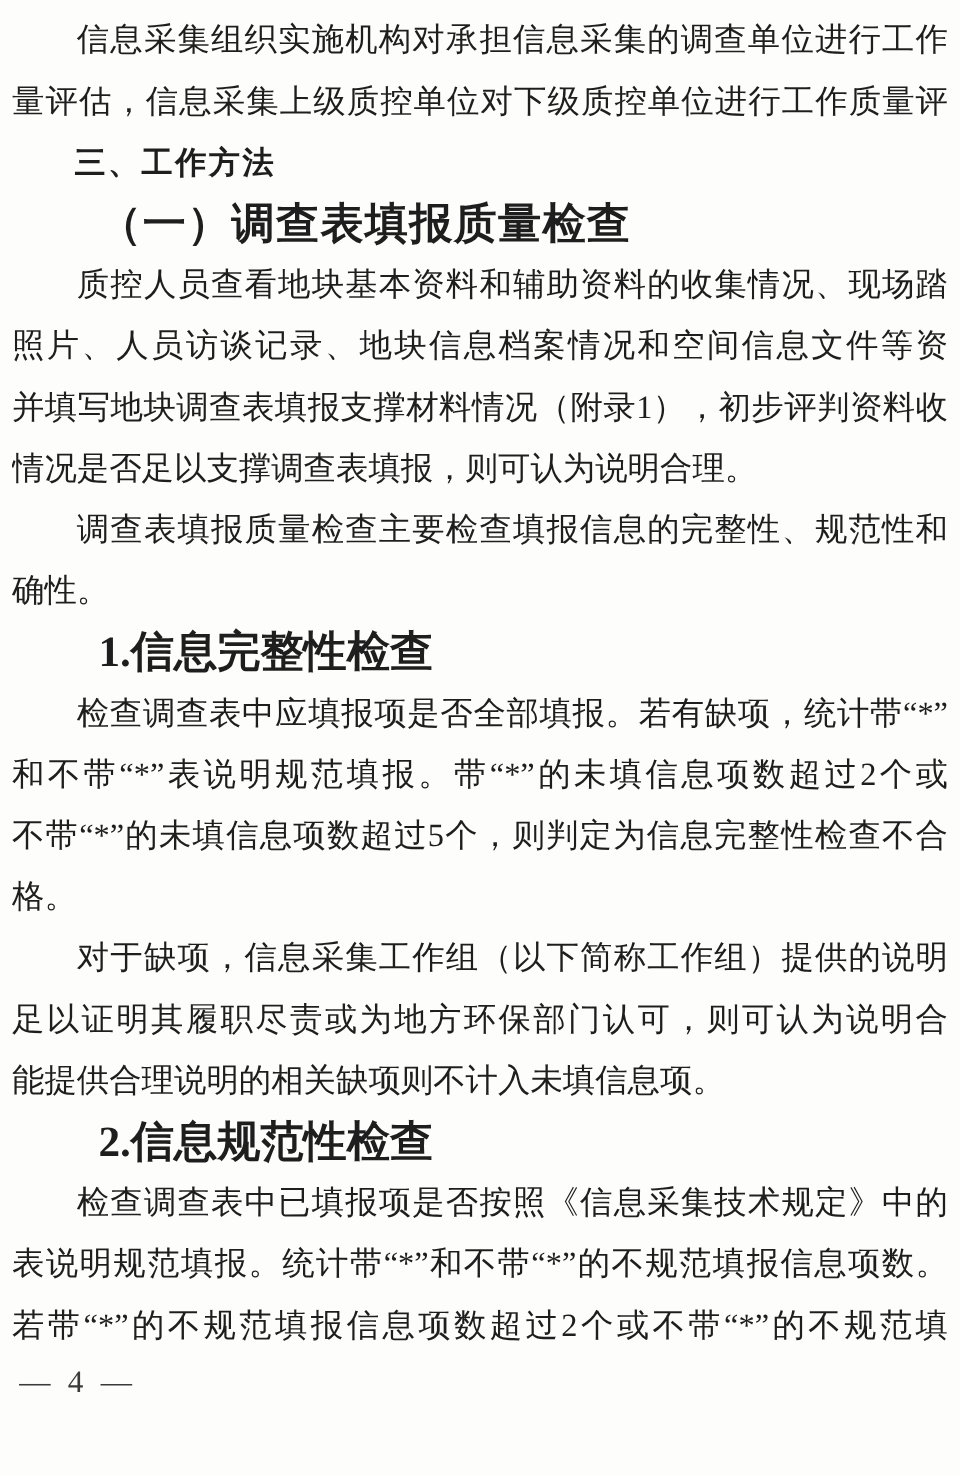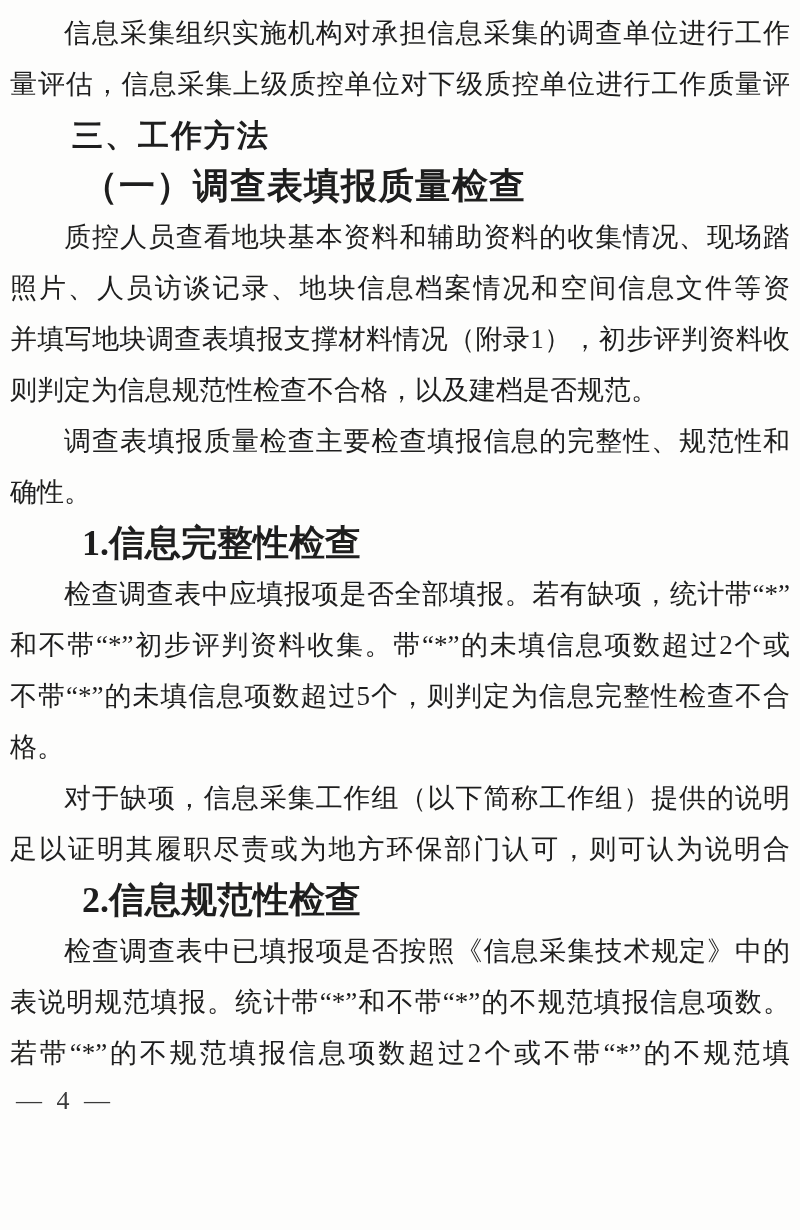--- a/index.html
+++ b/index.html
@@ -25,21 +25,21 @@
     font-size: 27px;
     text-align: justify;
     text-align-last: justify;
     overflow: hidden;
   }
   .indent { text-indent: 2em; }
   .lastline { text-align-last: left; }
   .h-section {
     font-family: "Liberation Sans", "DejaVu Sans", sans-serif;
     font-weight: bold;
-    font-size: 31px;
+    font-size: 26px;
     text-indent: 2em;
     text-align-last: left;
     letter-spacing: 2px;
   }
   .h-sub {
     font-weight: bold;
     font-size: 36px;
     text-indent: 2em;
     text-align-last: left;
     letter-spacing: 1px;
@@ -69,34 +69,35 @@
   <div class="line indent">信息采集组织实施机构对承担信息采集的调查单位进行工作质</div>
   <div class="line">量评估，信息采集上级质控单位对下级质控单位进行工作质量评估。</div>
 
   <div class="line h-section">三、工作方法</div>
 
   <div class="line h-sub">（一）调查表填报质量检查</div>
 
   <div class="line indent">质控人员查看地块基本资料和辅助资料的收集情况、现场踏勘</div>
   <div class="line">照片、人员访谈记录、地块信息档案情况和空间信息文件等资料，</div>
   <div class="line">并填写地块调查表填报支撑材料情况（附录1），初步评判资料收集</div>
-  <div class="line lastline">则判定为信息规范性检查不合格，以及建档是否规范。</div>
+  <div class="line lastline">情况是否足以支撑调查表填报，则可认为说明合理。</div>
 
   <div class="line indent">调查表填报质量检查主要检查填报信息的完整性、规范性和准</div>
   <div class="line lastline">确性。</div>
 
   <div class="line h-num">1.信息完整性检查</div>
 
   <div class="line indent">检查调查表中应填报项是否全部填报。若有缺项，统计带“*”</div>
-  <div class="line">和不带“*”初步评判资料收集。带“*”的未填信息项数超过2个或</div>
+  <div class="line">和不带“*”表说明规范填报。带“*”的未填信息项数超过2个或</div>
   <div class="line">不带“*”的未填信息项数超过5个，则判定为信息完整性检查不合</div>
   <div class="line lastline">格。</div>
 
   <div class="line indent">对于缺项，信息采集工作组（以下简称工作组）提供的说明如</div>
   <div class="line">足以证明其履职尽责或为地方环保部门认可，则可认为说明合理。</div>
+  <div class="line lastline">能提供合理说明的相关缺项则不计入未填信息项。</div>
 
   <div class="line h-num">2.信息规范性检查</div>
 
   <div class="line indent">检查调查表中已填报项是否按照《信息采集技术规定》中的填</div>
   <div class="line">表说明规范填报。统计带“*”和不带“*”的不规范填报信息项数。</div>
   <div class="line">若带“*”的不规范填报信息项数超过2个或不带“*”的不规范填</div>
 
   <div class="footer">— 4 —</div>
 
 </div>

